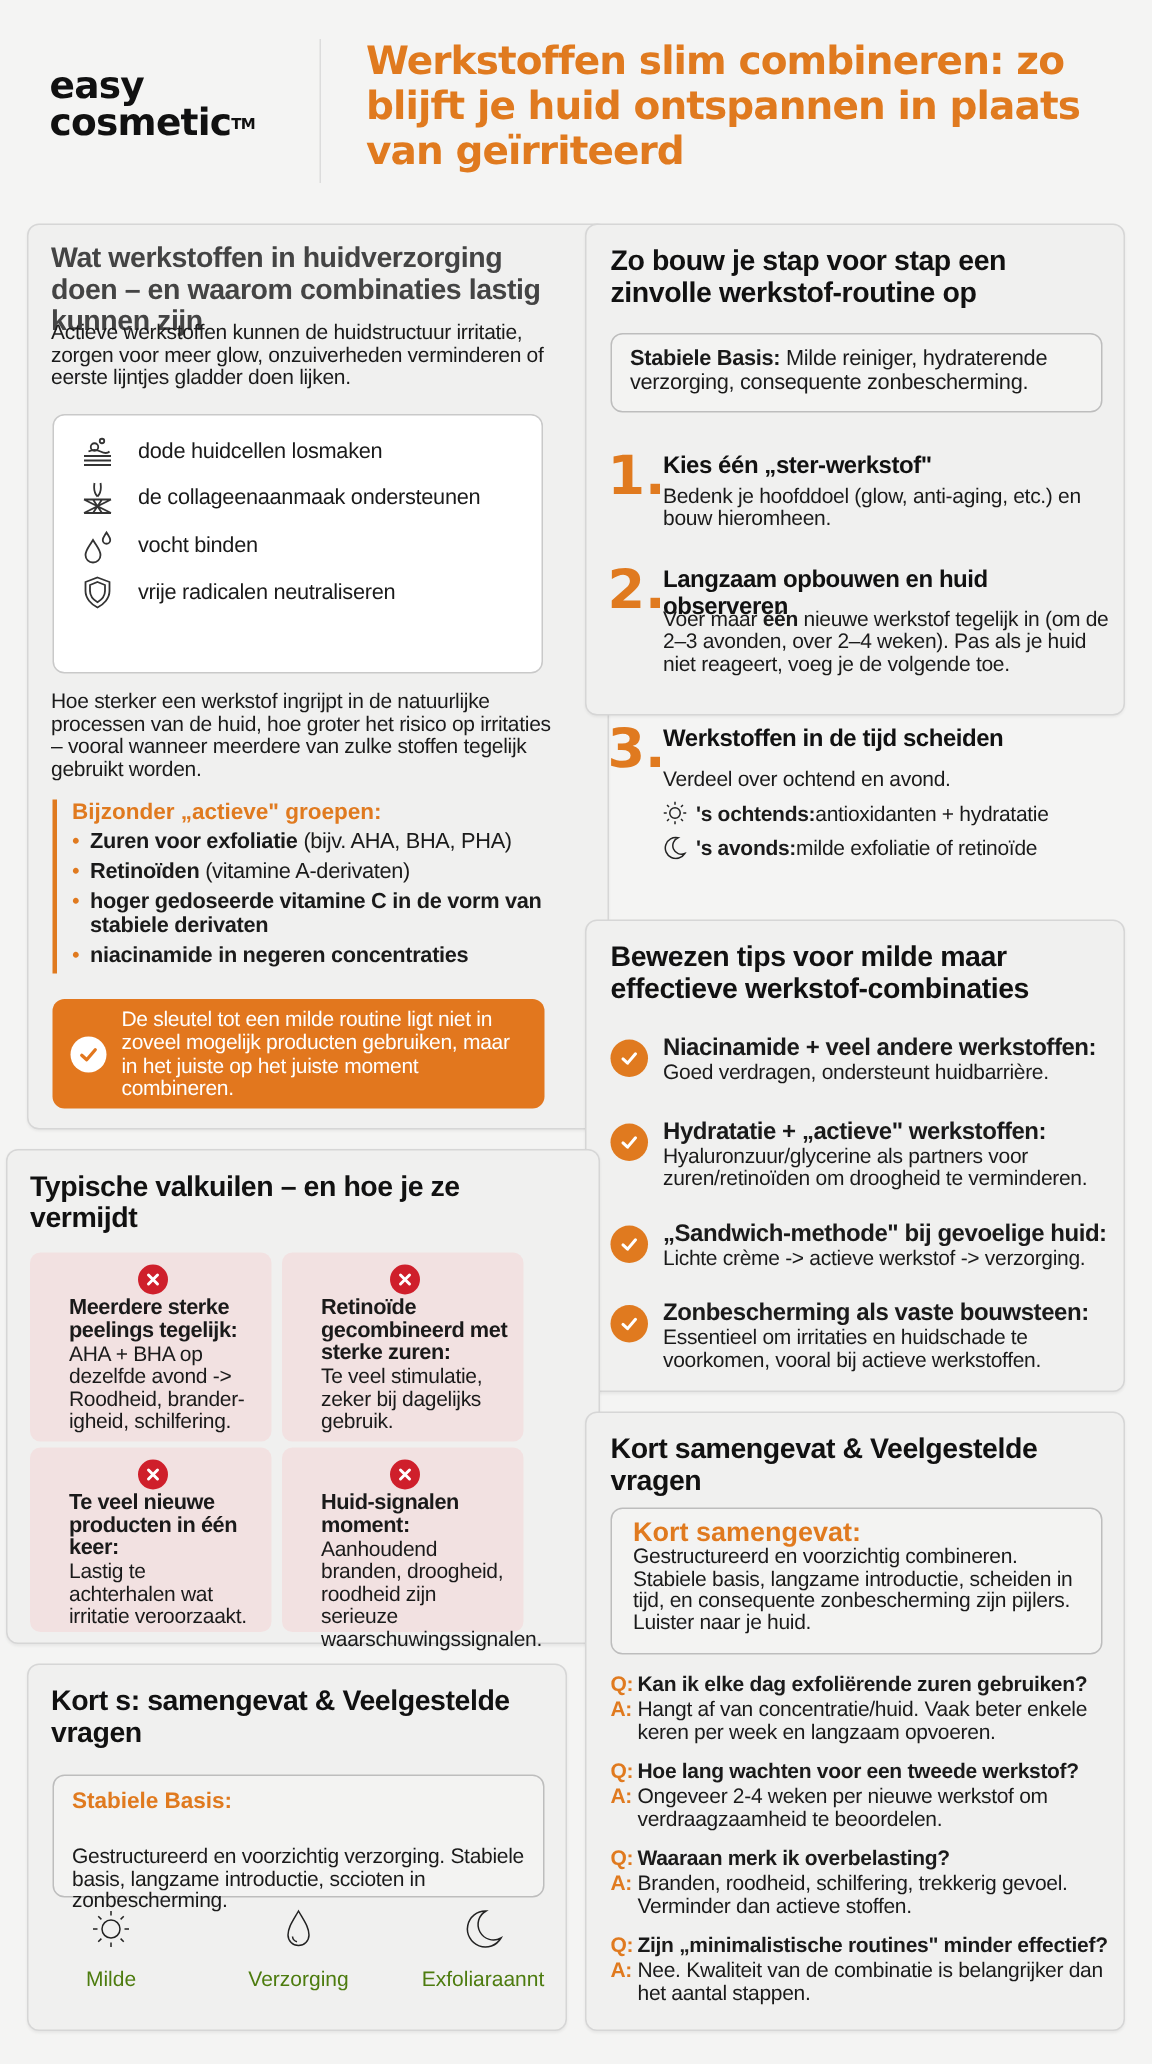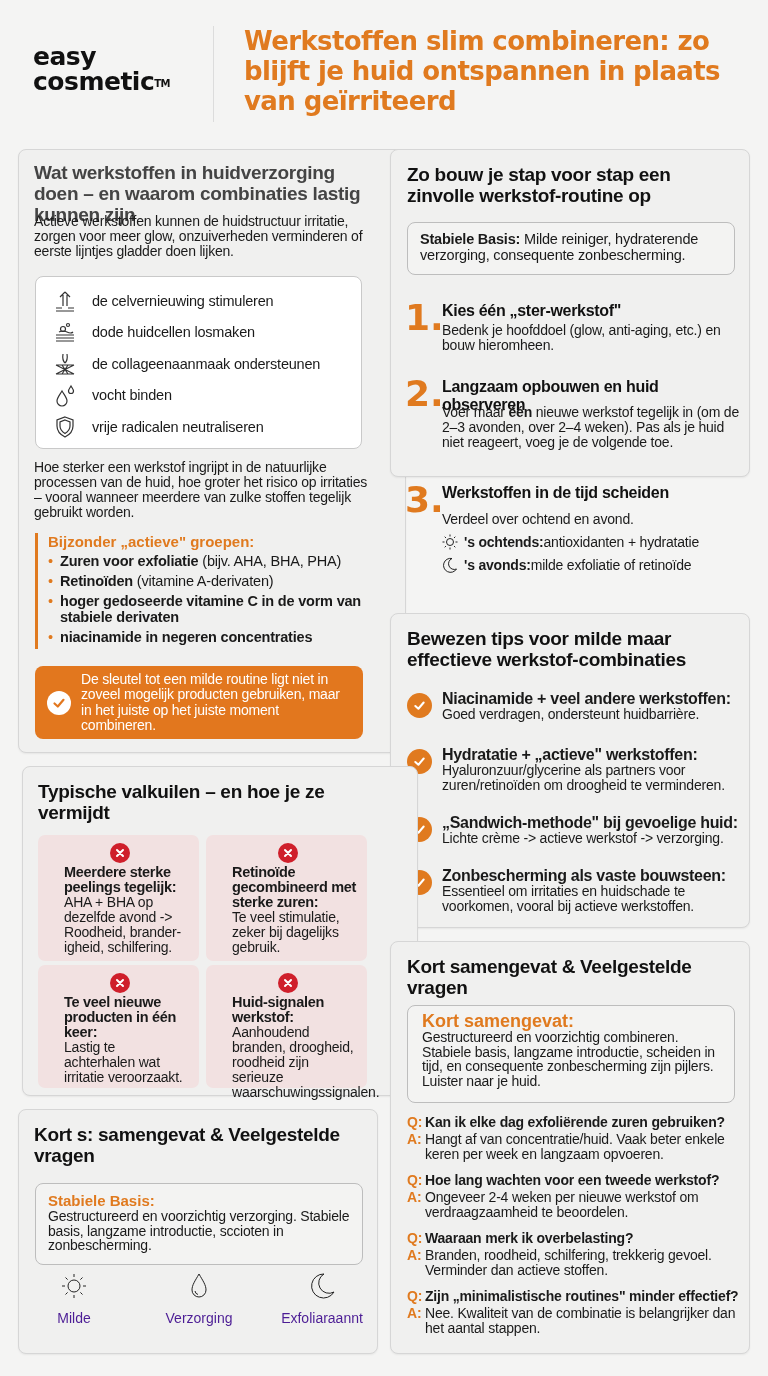--- a/index.html
+++ b/index.html
@@ -45,36 +45,36 @@
 
   
   #c3 { left: 390px; top: 613px; width: 360px; height: 315px; }
   #c3 .h2 { position: absolute; left: 16px; top: 14px; width: 330px; }
   .tip { position: absolute; left: 16px; width: 335px; display: flex; }
   .tip .ck { width: 25px; height: 25px; border-radius: 50%; background: #e07a1f; flex: none; display: flex; align-items: center; justify-content: center; margin-right: 10px; margin-top: 3px; }
   .tip .tt { font-weight: bold; font-size: 16px; line-height: 17px; letter-spacing: -0.3px; }
   .tip .td { font-size: 14px; line-height: 15px; letter-spacing: -0.2px; }
 
   
-  #c4 { left: 22px; top: 766px; width: 396px; height: 330px; text-decoration: underline; }
+  #c4 { left: 4px; top: 766px; width: 396px; height: 330px; text-decoration: underline; }
   #c4 .h2 { position: absolute; left: 15px; top: 14px; width: 330px; }
   .pit { position: absolute; width: 161px; background: #f2e1e1; border-radius: 7px; padding: 8px 10px 0 26px; }
   .pit .x { width: 20px; height: 20px; border-radius: 50%; background: #cf1f2b; color: #fff; display: flex; align-items: center; justify-content: center; margin: 0 auto 2px 46px; }
   .pit .pt { font-weight: bold; font-size: 14.5px; line-height: 15px; letter-spacing: -0.3px; }
   .pit .pd { font-size: 14px; line-height: 15px; letter-spacing: -0.2px; }
 
   
   #c5 { left: 18px; top: 1109px; width: 360px; height: 245px; }
   #c5 .h2 { position: absolute; left: 15px; top: 14px; width: 330px; }
   .sbox { position: absolute; left: 16px; top: 73px; width: 328px; height: 82px; border: 1px solid #bdbdbd; border-radius: 8px; background: #f3f3f2; padding: 8px 12px; }
   .sbox .sh { font-weight: bold; font-size: 15px; line-height: 17px; color: #e07a1f; }
-  .sbox .sd { font-size: 14px; line-height: 14.5px; letter-spacing: -0.2px; }
+  .sbox .sd { font-size: 14px; line-height: 14.5px; letter-spacing: -0.2px; margin-top: 21px; }
   .icons3 { position: absolute; left: 0; top: 162px; width: 360px; height: 70px; }
   .i3 { position: absolute; text-align: center; }
-  .i3 .lb { font-size: 14px; margin-top: 6px; color: #4c1d95; }
+  .i3 .lb { font-size: 14px; margin-top: 6px; color: #4d7c0f; }
 
   
   #c6 { left: 390px; top: 941px; width: 360px; height: 413px; }
   #c6 .h2 { position: absolute; left: 16px; top: 14px; width: 330px; }
   .sbox2 { position: absolute; left: 16px; top: 63px; width: 328px; height: 98px; border: 1px solid #bdbdbd; border-radius: 8px; background: #f3f3f2; padding: 6px 14px; }
   .sbox2 .sh { font-weight: bold; font-size: 18px; line-height: 18px; color: #e07a1f; }
   .sbox2 .sd { font-size: 14px; line-height: 14.5px; letter-spacing: -0.2px; }
   .faq { position: absolute; left: 16px; width: 340px; }
   .faq .row { display: flex; font-size: 14px; line-height: 15px; letter-spacing: -0.2px; }
   .faq .lbl { width: 18px; flex: none; font-weight: bold; color: #e07a1f; }
@@ -89,28 +89,20 @@
     <div><span>cosmetic</span><sup>TM</sup></div>
   </div>
   <div class="divider"></div>
   <h1 class="title">Werkstoffen slim combineren: zo blijft je huid ontspannen in plaats van geïrriteerd</h1>
 </div>
 
 <div class="card" id="c1">
   <div class="h2">Wat werkstoffen in huidverzorging doen – en waarom combinaties lastig kunnen zijn</div>
   <div class="p intro">Actieve werkstoffen kunnen de huidstructuur irritatie, zorgen voor meer glow, onzuiverheden verminderen of eerste lijntjes gladder doen lijken.</div>
   <div class="benefits">
-    <div class="benefit">
-      <span class="ic">
-        <svg width="24" height="24" viewBox="0 0 24 24" fill="none" stroke="#333" stroke-width="1.2">
-            <path d="M12 3 L7 8 M12 3 L17 8 M10 6 V17 M14 6 V17 M3 19 H9 M15 19 H21 M3 22 H21"></path>
-          </svg>
-      </span>
-      <span class="t">de celvernieuwing stimuleren</span>
-    </div>
     <div class="benefit">
       <span class="ic">
         <svg width="24" height="24" viewBox="0 0 24 24" fill="none" stroke="#333" stroke-width="1.2">
             <circle cx="10" cy="9" r="2.5"></circle>
             <circle cx="15" cy="5" r="1.5"></circle>
             <path d="M6 12 Q10 10 14 12 T20 12 M3 15 H21 M3 18 H21 M3 21 H21"></path>
           </svg>
       </span>
       <span class="t">dode huidcellen losmaken</span>
     </div>
@@ -281,21 +273,21 @@
       </div>
     <div class="pt">Te veel nieuwe producten in één keer:</div>
     <div class="pd">Lastig te achterhalen wat irritatie veroorzaakt.</div>
   </div>
   <div class="pit" style="left:183px; top:198px; height:123px;">
     <div class="x">
         <svg width="10" height="10" viewBox="0 0 10 10">
           <path d="M2 2 L8 8 M8 2 L2 8" stroke="#fff" stroke-width="2" stroke-linecap="round"></path>
         </svg>
       </div>
-    <div class="pt">Huid-signalen werkstof:</div>
+    <div class="pt">Huid-signalen moment:</div>
     <div class="pd">Aanhoudend branden, droogheid, roodheid zijn serieuze waarschuwingssignalen.</div>
   </div>
 </div>
 
 <div class="card" id="c5">
   <div class="h2">Kort s: samengevat &amp; Veelgestelde vragen</div>
   <div class="sbox">
     <div class="sh">Stabiele Basis:</div>
     <div class="sd">Gestructureerd en voorzichtig verzorging. Stabiele basis, langzame introductie, sccioten in zonbescherming.</div>
   </div>

